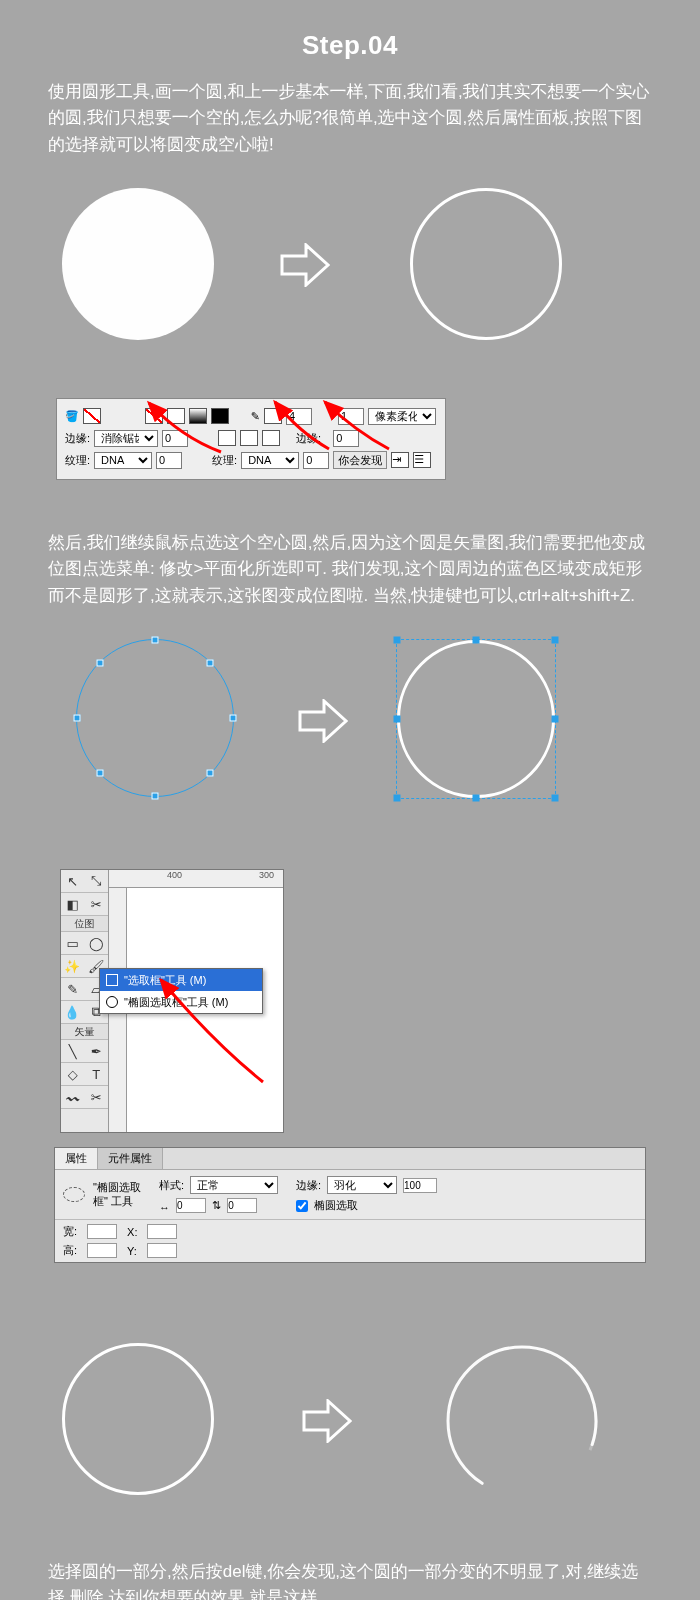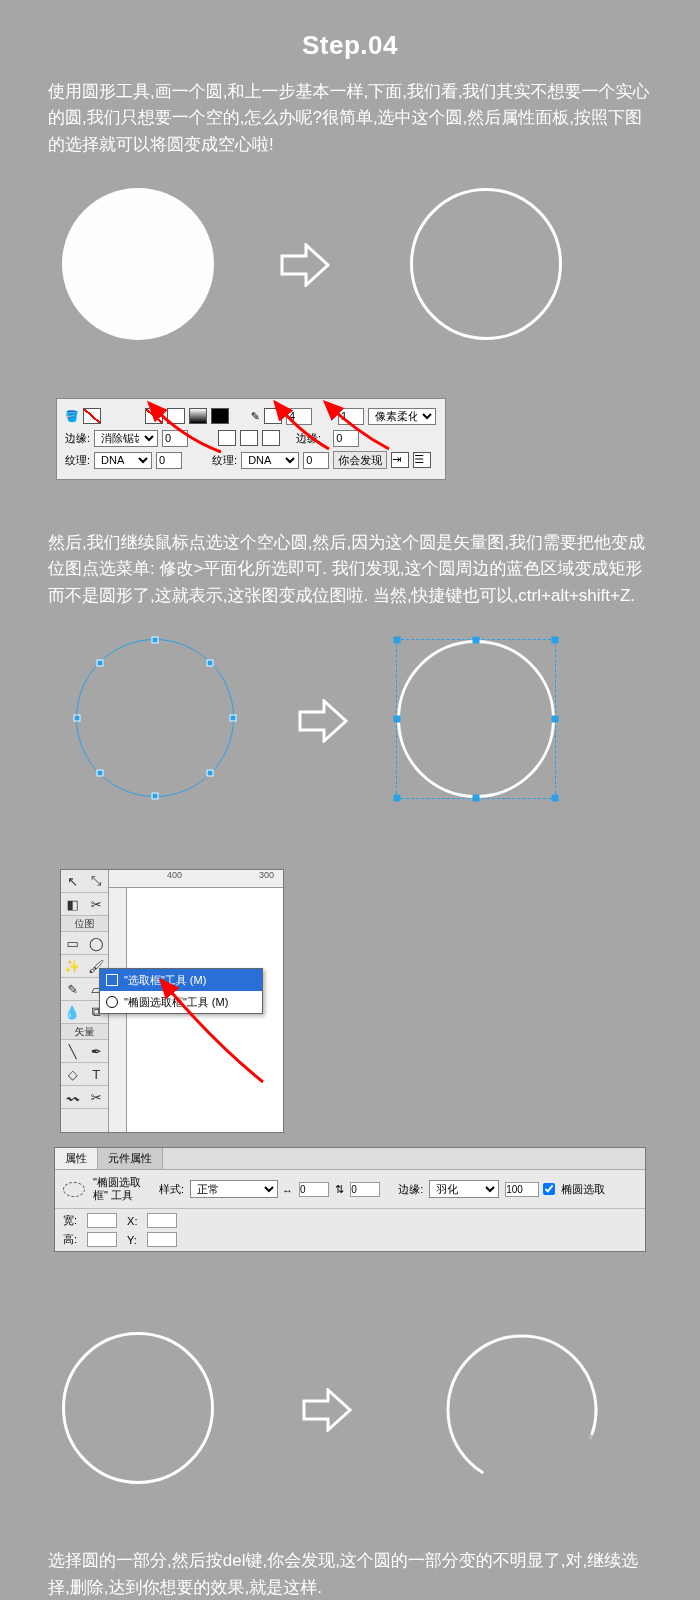--- a/index.html
+++ b/index.html
@@ -184,21 +184,21 @@
     padding: 3px 10px; font-size: 11px; background: #ccc;
     border-right: 1px solid #aaa;
   }
   .p2-tab.active { background: #eee; }
   .p2-body { display: flex; padding: 6px 8px; gap: 18px; }
   .p2-left { display: flex; gap: 8px; align-items: center; }
   .oval-ico {
     width: 22px; height: 15px; border: 1px dashed #555; border-radius: 50%;
   }
   .p2-name { font-size: 11px; line-height: 1.2; }
-  .p2-mid, .p2-right { display: flex; flex-direction: row; gap: 4px; }
+  .p2-mid, .p2-right { display: flex; flex-direction: column; gap: 4px; }
   .p2-line { display: flex; align-items: center; gap: 6px; }
   .p2-sel {
     width: 88px; height: 18px; border: 1px solid #888; background: #fff;
     font-size: 11px; padding: 0 2px;
   }
   .cb { width: 12px; height: 12px; }
   .p2-bottom {
     border-top: 1px solid #bbb; padding: 4px 8px;
     display: flex; gap: 10px; align-items: center;
   }

